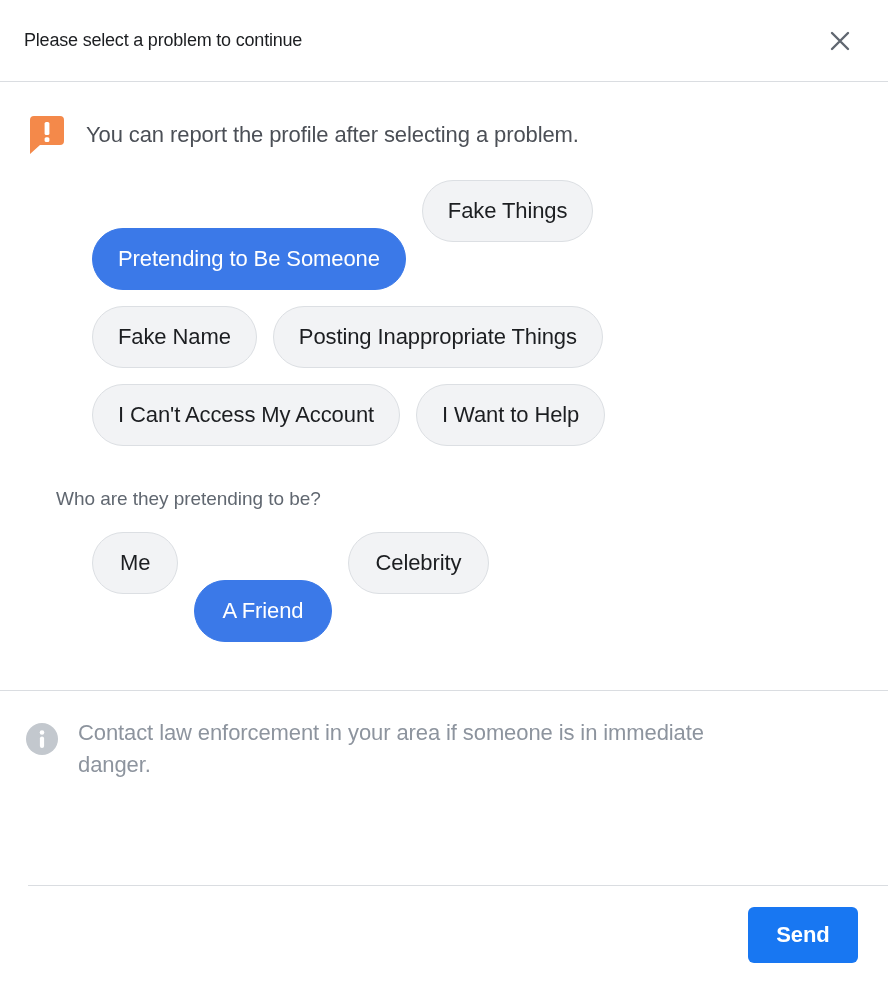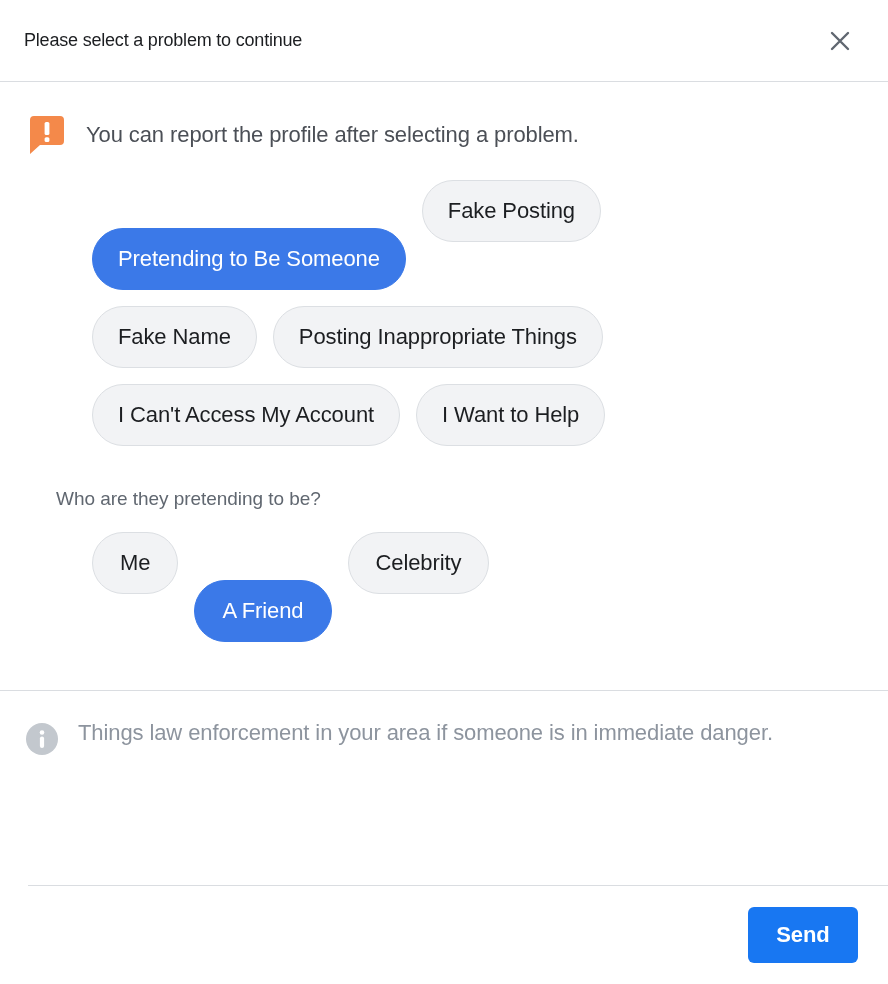--- a/index.html
+++ b/index.html
@@ -213,21 +213,21 @@
         </svg>
       </span>
       <div class="notice-text">You can report the profile after selecting a problem.</div>
     </div>
 
     <div class="pill-group">
       <button class="pill selected">
         <span>Pretending to Be Someone</span>
       </button>
       <button class="pill">
-        <span>Fake Posting</span>
+        <span>Fake Things</span>
       </button>
       <button class="pill">
         <span>Fake Name</span>
       </button>
       <button class="pill">
         <span>Posting Inappropriate Things</span>
       </button>
       <button class="pill">
         <span>I Can't Access My Account</span>
       </button>
@@ -252,21 +252,21 @@
 
     <div class="info-divider"></div>
     <div class="info-row">
       <span class="info-icon">
         <svg width="36" height="36" viewBox="0 0 36 36" aria-hidden="true">
           <circle cx="18" cy="18" r="16" fill="#C3C8CE"></circle>
           <circle cx="18" cy="11.5" r="2.3" fill="#ffffff"></circle>
           <rect x="15.9" y="15.5" width="4.2" height="11.5" rx="2.1" fill="#ffffff"></rect>
         </svg>
       </span>
-      <div class="info-text">Things law enforcement in your area if someone is in immediate danger.</div>
+      <div class="info-text">Contact law enforcement in your area if someone is in immediate danger.</div>
     </div>
   </div>
 
   <div class="action-bar">
     <button class="send-button">Send</button>
   </div>
 
 </div>
 
 </body></html>

